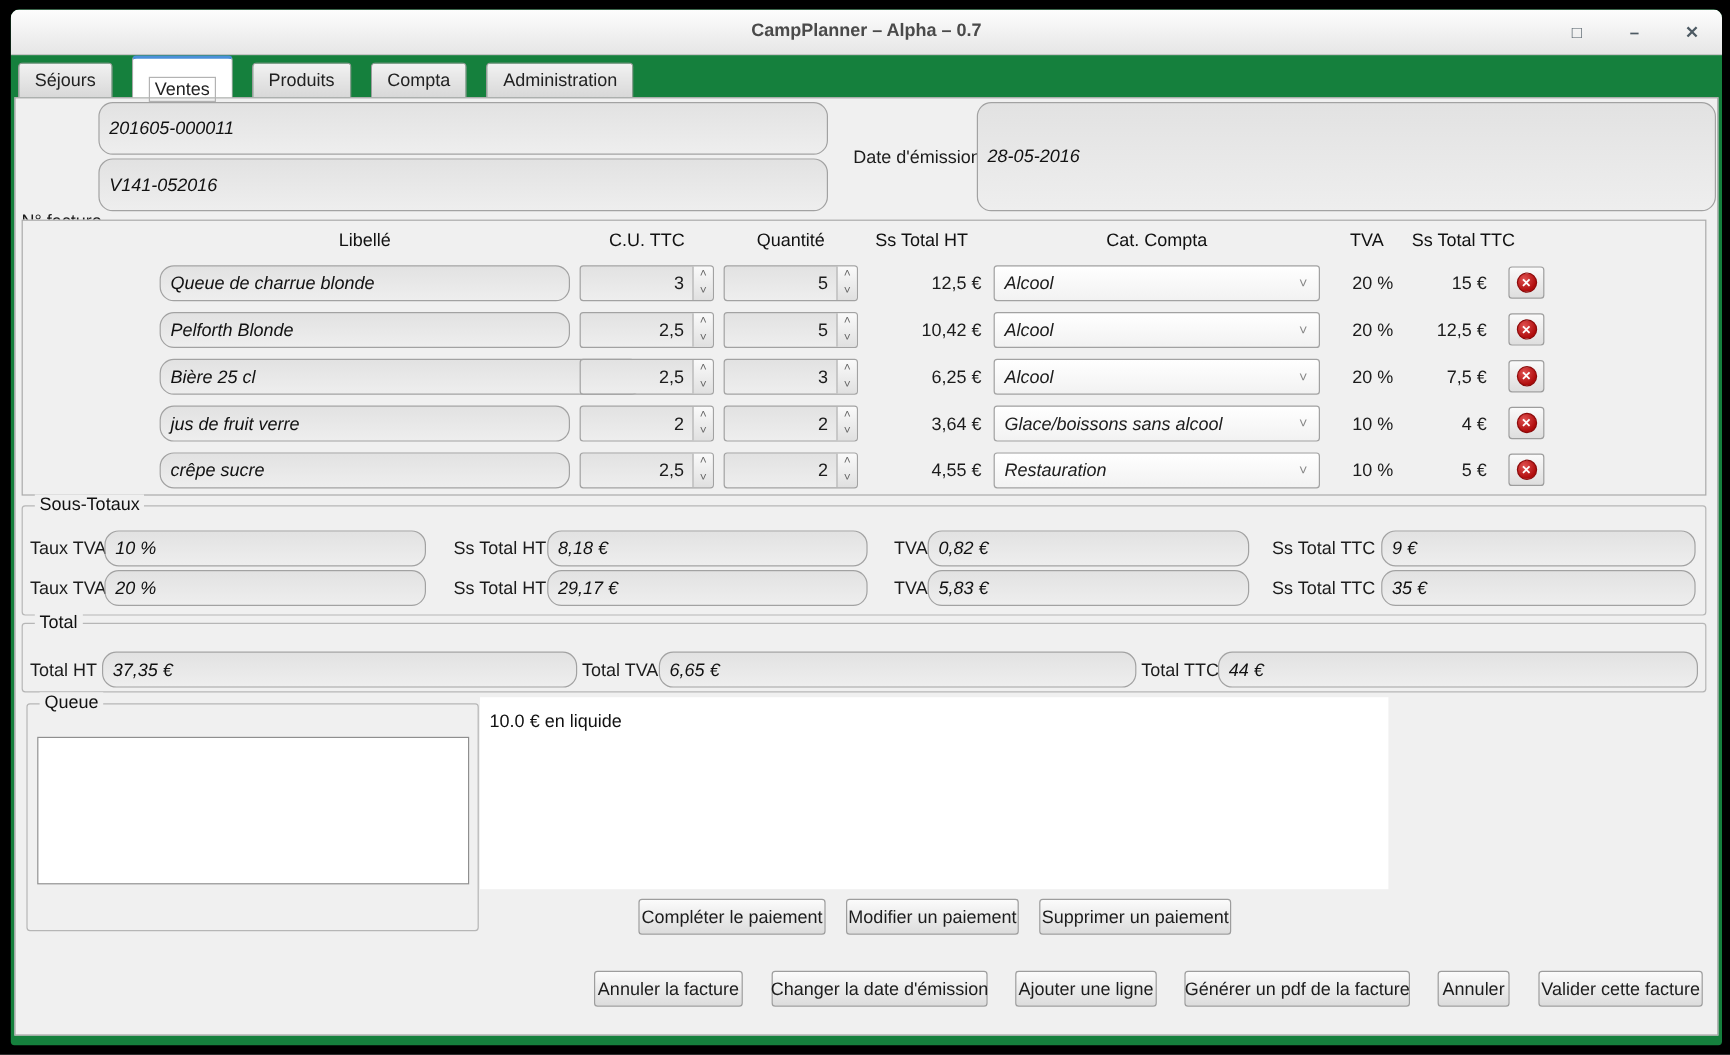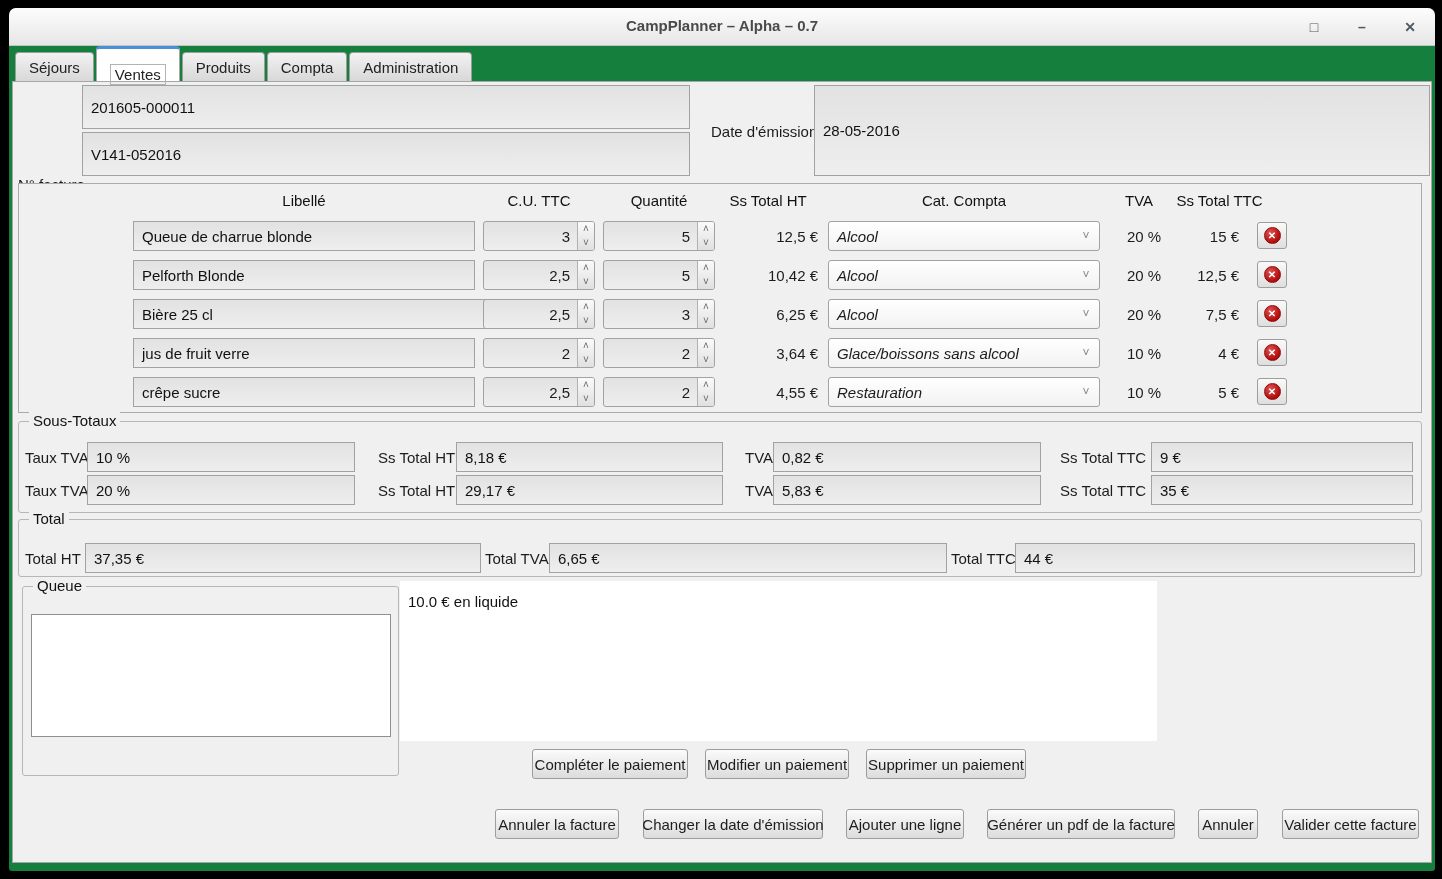--- a/index.html
+++ b/index.html
@@ -23,43 +23,43 @@
     border-bottom:1px solid #c4c4c4;
   }
   .titlebar .title {
     position:absolute; left:0; right:0; top:9px; text-align:center;
     font-weight:bold; color:#4a4a4a; font-size:15px;
   }
   .win-controls { position:absolute; right:14px; top:0; height:38px; display:flex; align-items:center; gap:26px; }
   .win-btn { width:22px; height:22px; display:flex; align-items:center; justify-content:center;
     color:#4d5a63; font-size:14px; font-weight:bold; cursor:default; }
   
-  .tabbar { position:absolute; left:6px; top:38px; height:35px; display:flex; align-items:flex-end; gap:2px; }
+  .tabbar { position:absolute; left:6px; top:38px; height:35px; display:flex; align-items:flex-end; gap:16px; }
   .tab {
     height:29px; padding:0 13px; display:flex; align-items:center;
     background:linear-gradient(180deg,#f2f2f2,#d8d8d8);
     border:1px solid #9c9c9c; border-bottom:none;
     border-radius:4px 4px 0 0; font-size:15px; color:#222;
   }
   .tab.active {
     height:35px; background:#fff; border-color:#a8a8a8;
     border-top:3px solid #4a90d9; position:relative; z-index:2;
   }
   .tab.active .tab-label { border:1px solid #b3b3b3; padding:1px 4px;margin-top:19px; }
   
   .page {
     position:absolute; left:3px; right:3px; top:73px; bottom:8px;
     background:#f0f0f0; border:1px solid #a6a6a6;
   }
   .lbl { color:#1c1c1c; white-space:nowrap; }
   .entry {
     background:linear-gradient(180deg,#e2e2e2,#eeeeee);
-    border:1px solid #a2a2a2; border-radius:0;
+    border:1px solid #a2a2a2; border-radius:12px;
     display:flex; align-items:center; padding:0 8px;
-    color:#111; overflow:hidden; white-space:nowrap;
+    color:#111; overflow:hidden; white-space:nowrap;font-style:italic;
   }
   .abs { position:absolute; }
   
   .lines-frame { position:absolute; left:5px; top:101px; width:1404px; height:230px;
     border:1px solid #aaaaaa; background:#f0f0f0; }
   .th { position:absolute; top:8px; height:20px; font-size:15px; color:#111; text-align:center; }
   .row-entry { position:absolute; height:30px; }
   .spin { position:absolute; height:30px; display:flex; border:1px solid #a2a2a2; border-radius:3px; overflow:hidden; background:linear-gradient(180deg,#e2e2e2,#eee); }
   .spin .val { flex:1; display:flex; align-items:center; justify-content:flex-end; padding:0 7px; }
   .spin .arrows { width:17px; border-left:1px solid #b2b2b2;

